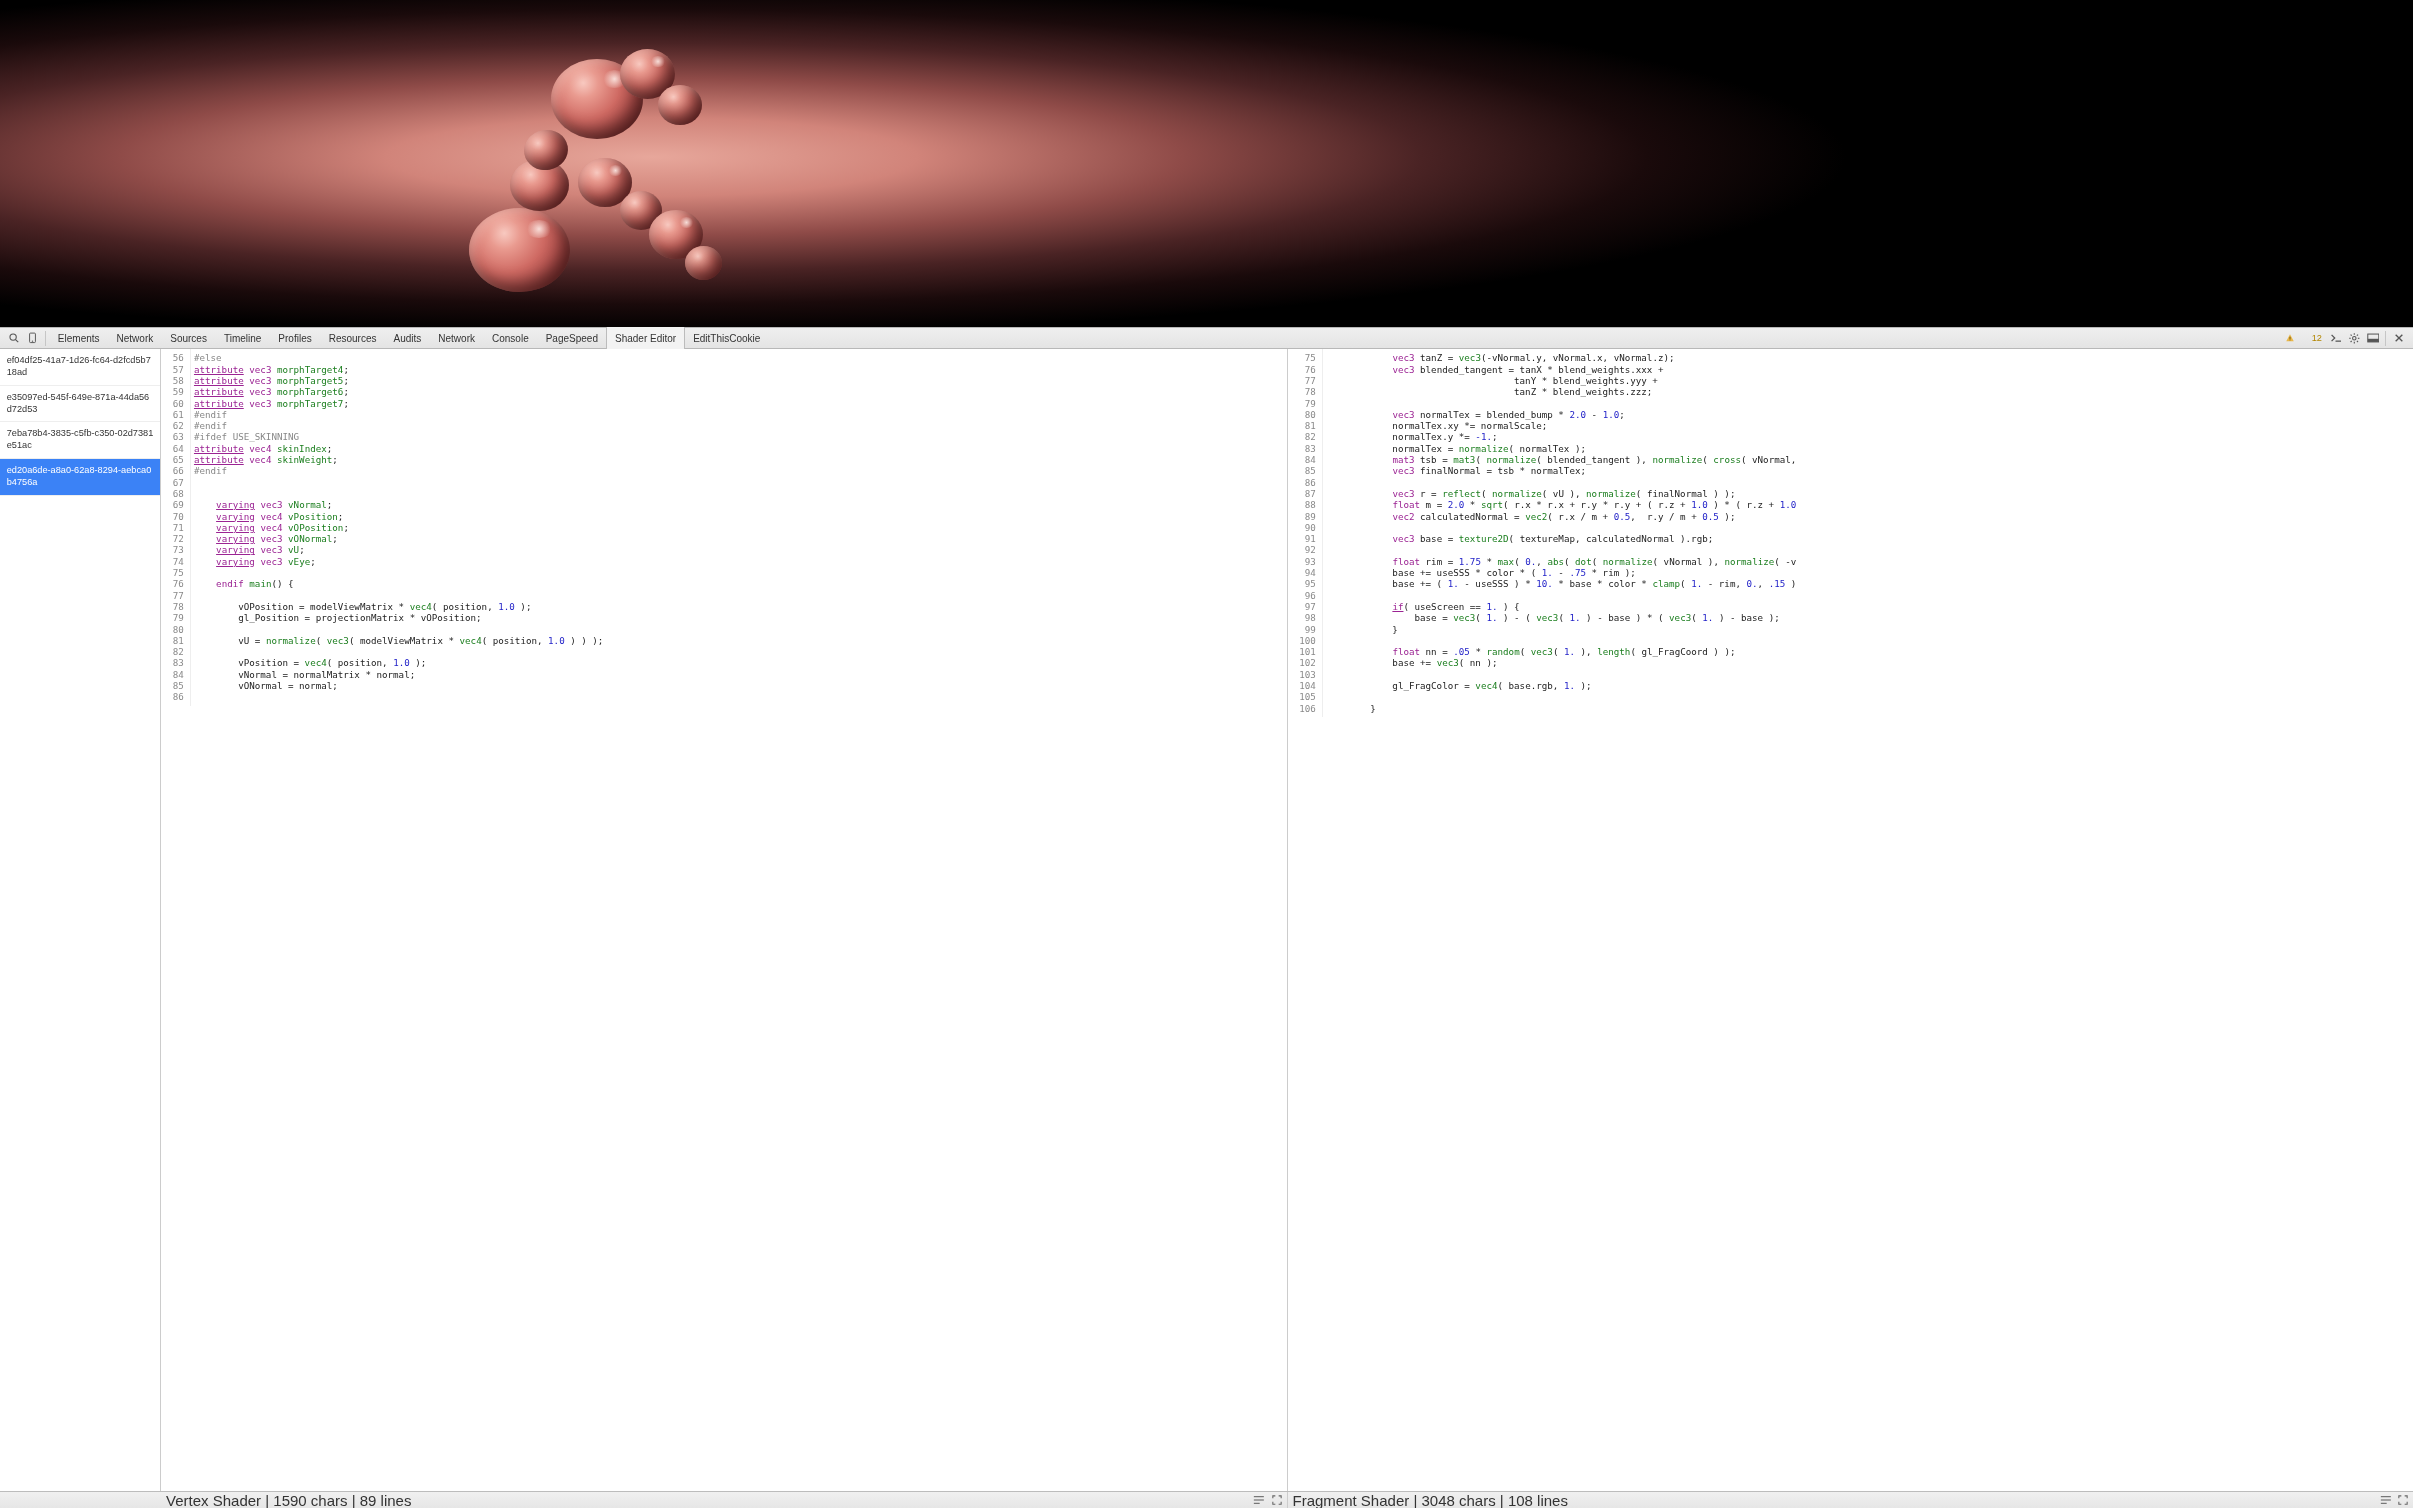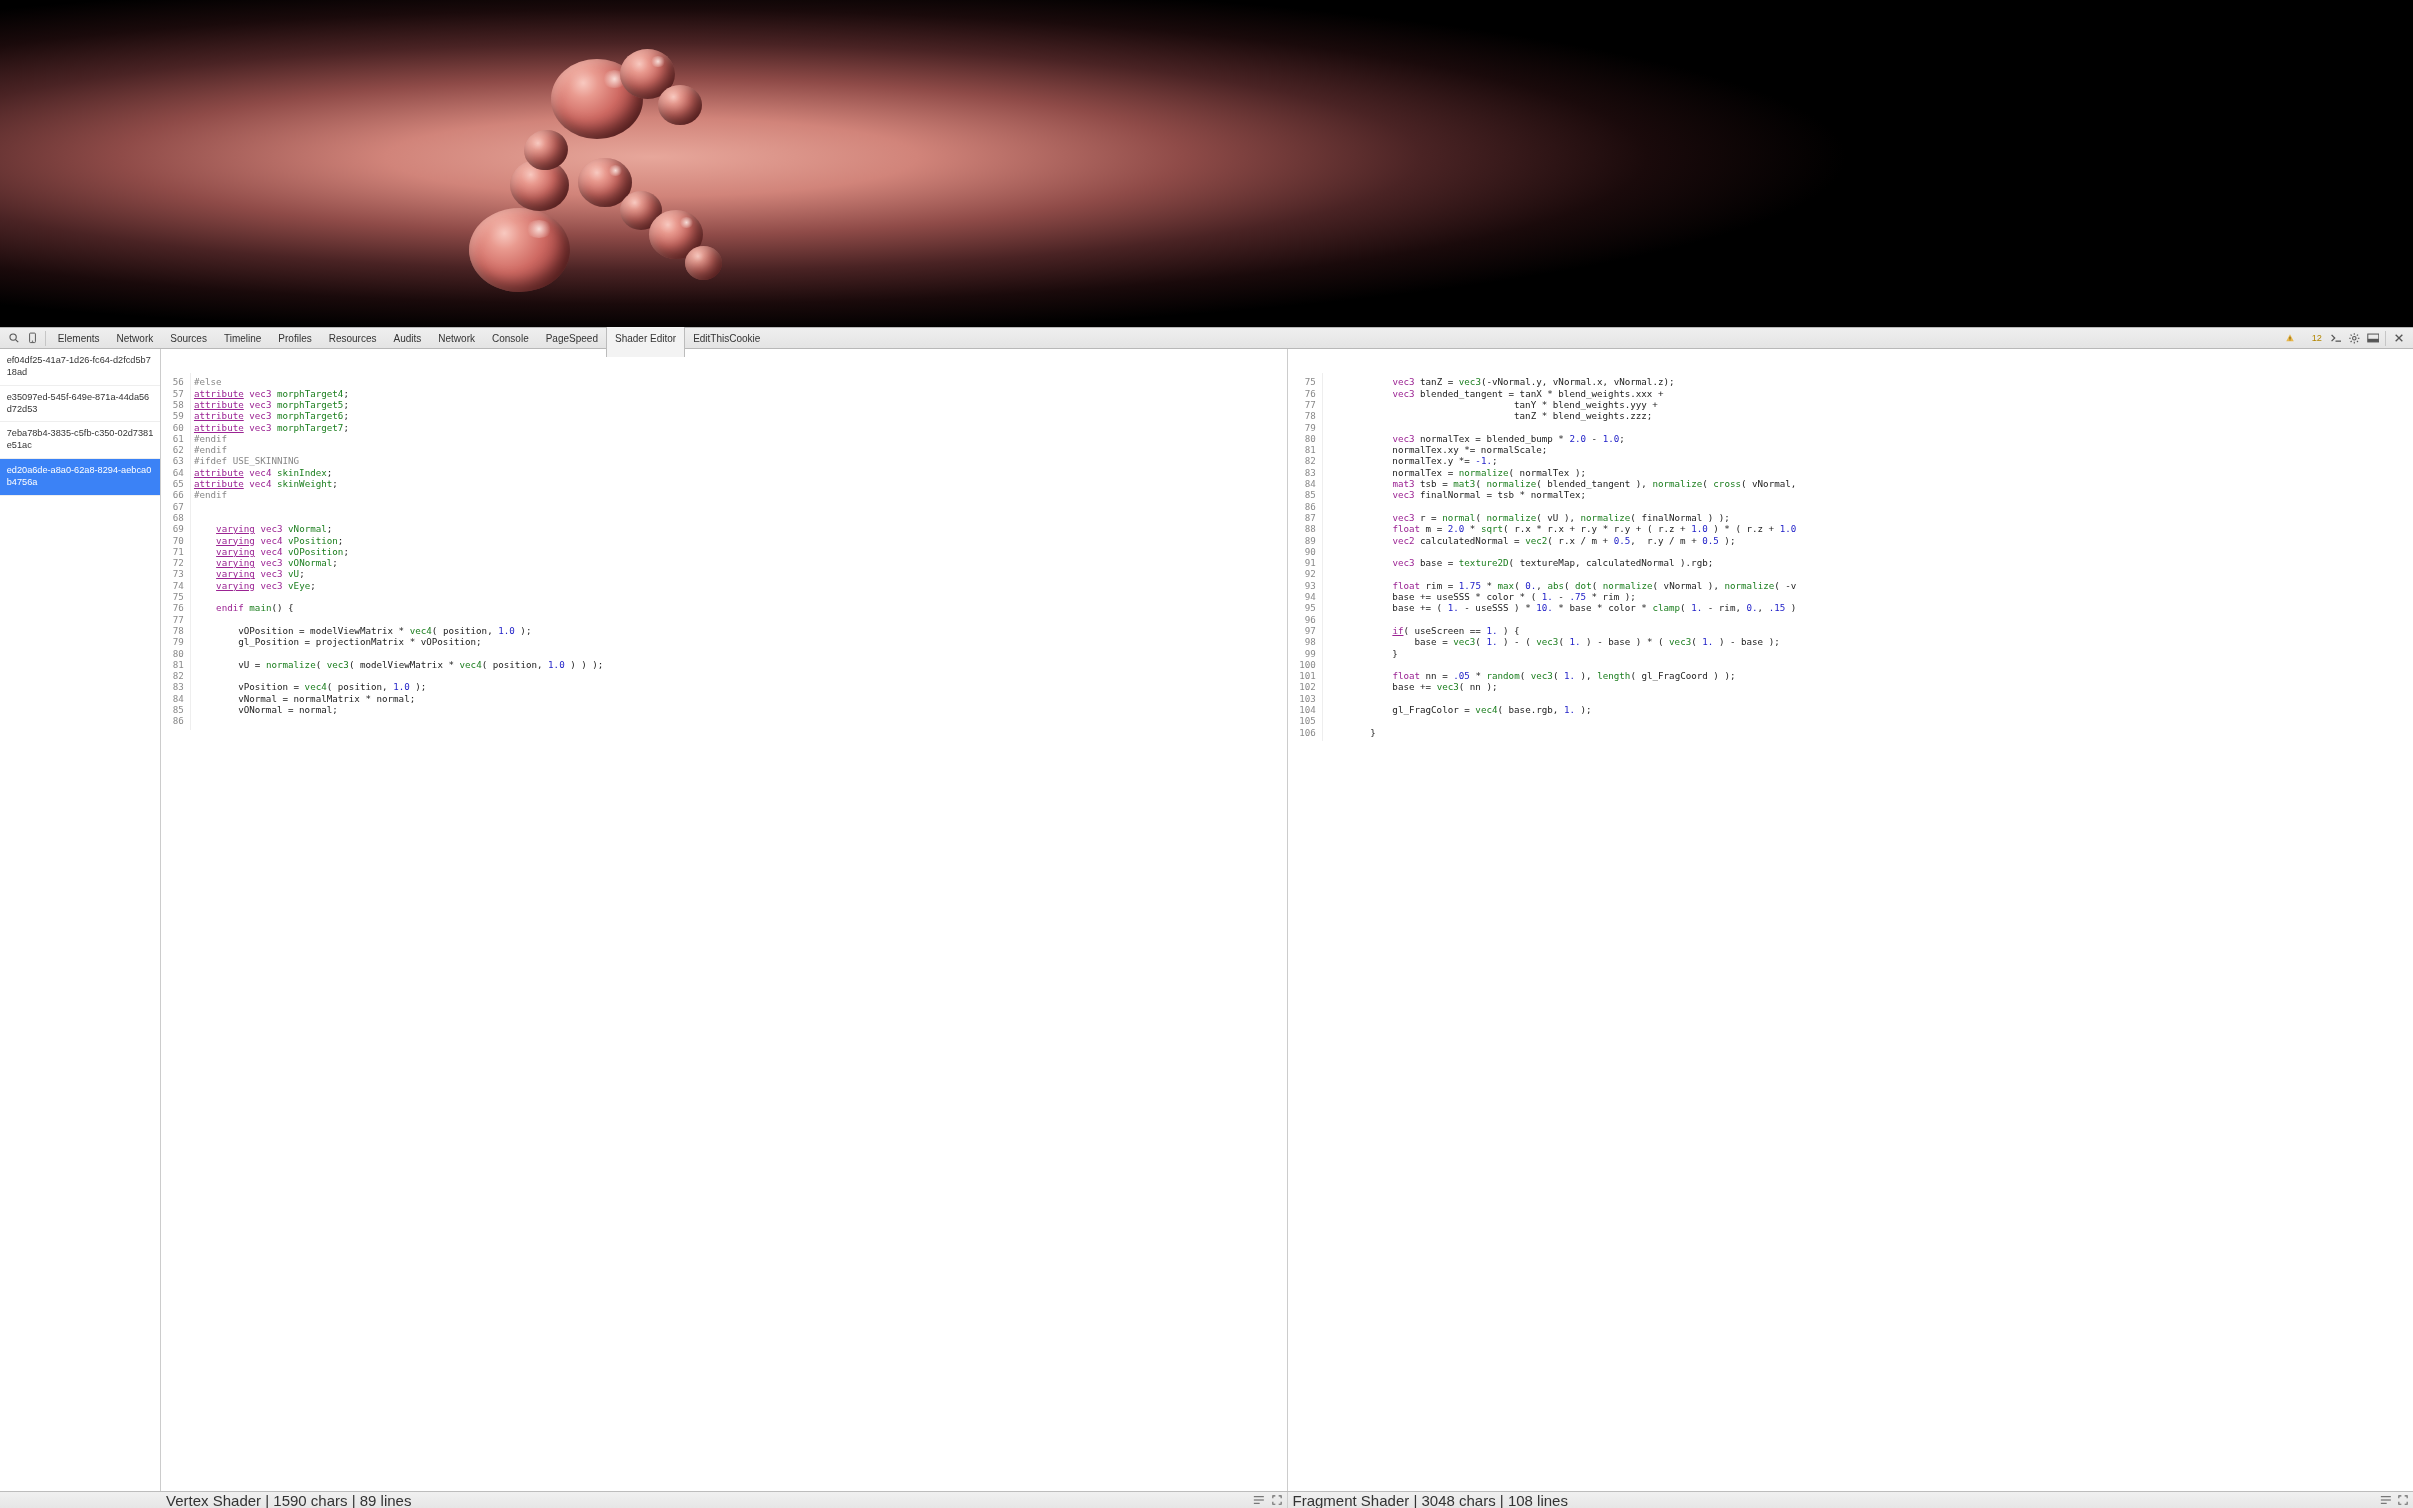--- a/index.html
+++ b/index.html
@@ -39,21 +39,21 @@
 
   
   .panels { flex:1; display:flex; min-height:0; }
   .sidebar { width:161px; border-right:0.8px solid #ccc; background:#fff; overflow:auto; }
   .sb-item { padding:5.9px 6.7px; font-size:9.2px; line-height:1.3; word-break:break-all; border-bottom:0.8px solid #eee; cursor:default; }
   .sb-item.selected { background:#3b82f6; color:#fff; }
 
   .editors { flex:1; display:flex; min-width:0; }
   .editor { flex:1; display:flex; flex-direction:column; min-width:0; border-right:0.8px solid #ccc; }
   .editor:last-child { border-right:none; }
-  .code-wrap { flex:1; overflow:hidden; background:#fff; position:relative;margin-top:24px; }
+  .code-wrap { flex:1; overflow:hidden; background:#fff; position:relative; }
   .code-scroll { position:absolute; inset:0; overflow:hidden; }
   .code-table { display:flex; font-family: Menlo, Consolas, monospace; font-size:9.2px; line-height:11.3px; white-space:pre; }
   .gutter { text-align:right; color:#8a8a8a; padding:3.4px 6.7px 3.4px 11.7px; user-select:none; border-right:0.8px solid #eee; }
   .codecol { padding:3.4px 0 3.4px 2.5px; color:#222; overflow:hidden; }
 
   .kw  { color:#9b2393;text-decoration:underline; }  
   .typ { color:#9b2393; }
   .id  { color:#1b7e1e; }  
   .num { color:#2222c8; }  
   .fn  { color:#1b7e1e; }
@@ -281,21 +281,21 @@
                                   tanY * blend_weights.yyy +
                                   tanZ * blend_weights.zzz;
 
             <span class="typ">vec3</span> normalTex = blended_bump * <span class="num">2.0</span> - <span class="num">1.0</span>;
             normalTex.xy *= normalScale;
             normalTex.y *= <span class="num">-1.</span>;
             normalTex = <span class="fn">normalize</span>( normalTex );
             <span class="typ">mat3</span> tsb = <span class="fn">mat3</span>( <span class="fn">normalize</span>( blended_tangent ), <span class="fn">normalize</span>( <span class="fn">cross</span>( vNormal,
             <span class="typ">vec3</span> finalNormal = tsb * normalTex;
 
-            <span class="typ">vec3</span> r = <span class="fn">normal</span>( <span class="fn">normalize</span>( vU ), <span class="fn">normalize</span>( finalNormal ) );
+            <span class="typ">vec3</span> r = <span class="fn">reflect</span>( <span class="fn">normalize</span>( vU ), <span class="fn">normalize</span>( finalNormal ) );
             <span class="typ">float</span> m = <span class="num">2.0</span> * <span class="fn">sqrt</span>( r.x * r.x + r.y * r.y + ( r.z + <span class="num">1.0</span> ) * ( r.z + <span class="num">1.0</span>
             <span class="typ">vec2</span> calculatedNormal = <span class="fn">vec2</span>( r.x / m + <span class="num">0.5</span>,  r.y / m + <span class="num">0.5</span> );
 
             <span class="typ">vec3</span> base = <span class="fn">texture2D</span>( textureMap, calculatedNormal ).rgb;
 
             <span class="typ">float</span> rim = <span class="num">1.75</span> * <span class="fn">max</span>( <span class="num">0.</span>, <span class="fn">abs</span>( <span class="fn">dot</span>( <span class="fn">normalize</span>( vNormal ), <span class="fn">normalize</span>( -v
             base += useSSS * color * ( <span class="num">1.</span> - <span class="num">.75</span> * rim );
             base += ( <span class="num">1.</span> - useSSS ) * <span class="num">10.</span> * base * color * <span class="fn">clamp</span>( <span class="num">1.</span> - rim, <span class="num">0.</span>, <span class="num">.15</span> )
 
             <span class="kw">if</span>( useScreen == <span class="num">1.</span> ) {

